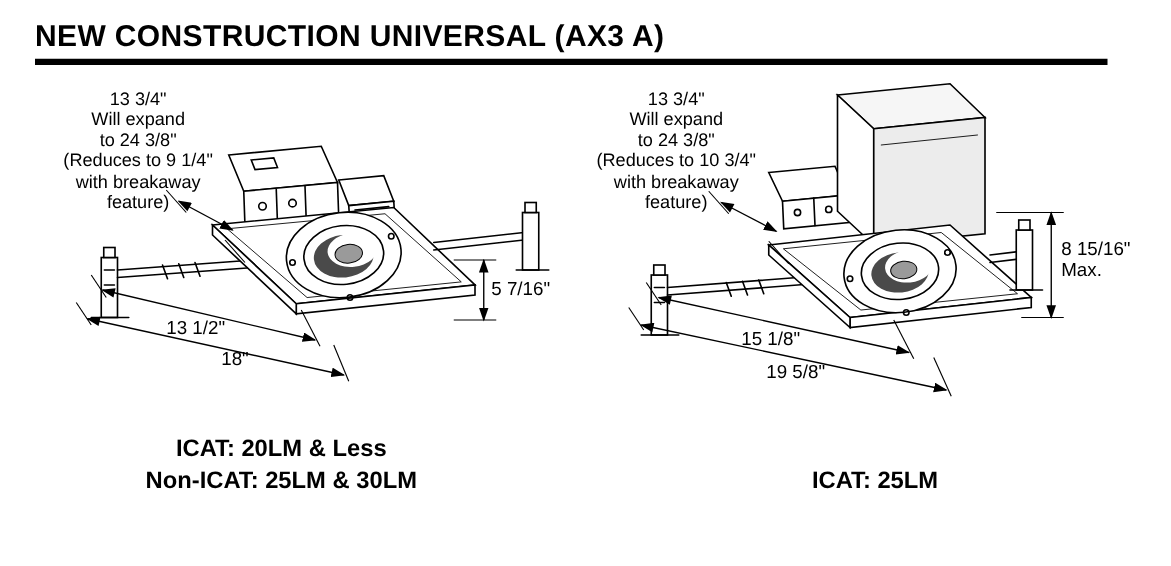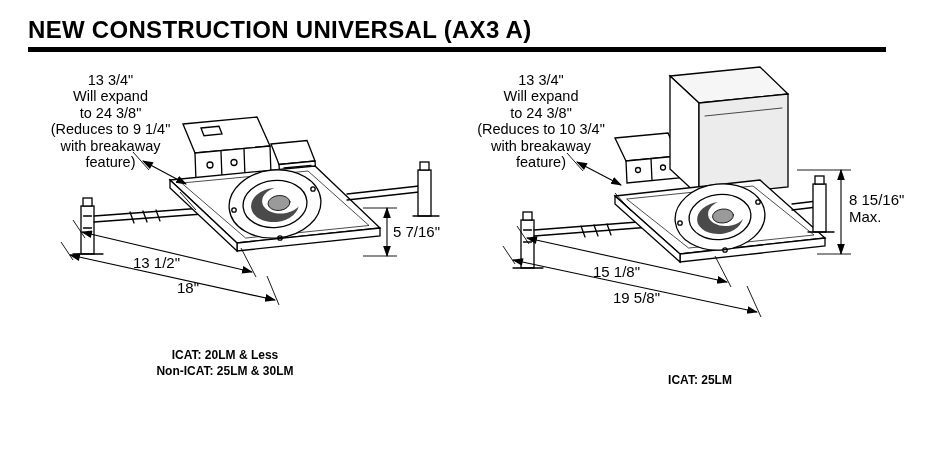--- a/index.html
+++ b/index.html
@@ -13,21 +13,21 @@
   .title-rule { position: absolute; left: 28px; top: 47px; width: 858px; height: 5px; background: #000; }
 
   .fig { position: absolute; top: 58px; height: 340px; }
   .fig-left  { left: 25px;  width: 440px; }
   .fig-right { left: 465px; width: 460px; }
   .fig svg { position: absolute; left: 0; top: 0; }
 
   .note { position: absolute; font-size: 14.5px; line-height: 1.13; text-align: center;
           white-space: pre-line; }
   .dim  { position: absolute; font-size: 15px; line-height: 1.15; white-space: pre-line; }
-  .caption { position: absolute; font-size: 12px; font-weight: bold; line-height: 1.3;
+  .caption { position: absolute; font-size: 19px; font-weight: bold; line-height: 1.3;
              text-align: center; white-space: pre-line; }
 
   .note-left  { left: 8px;  top: 14px; width: 155px; }
   .note-right { left: 2px;  top: 14px; width: 148px; }
 
   .hdim-left  { left: 368px; top: 165px; }
   .wdim1-left { left: 108px; top: 196px; }
   .wdim2-left { left: 152px; top: 221px; }
   .cap-left   { left: 10px;  top: 290px; width: 380px; }
 

